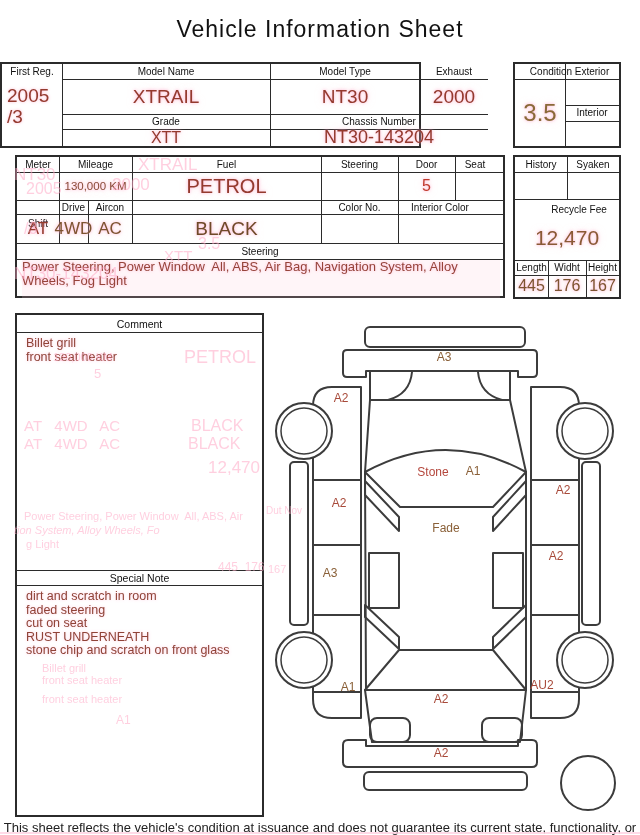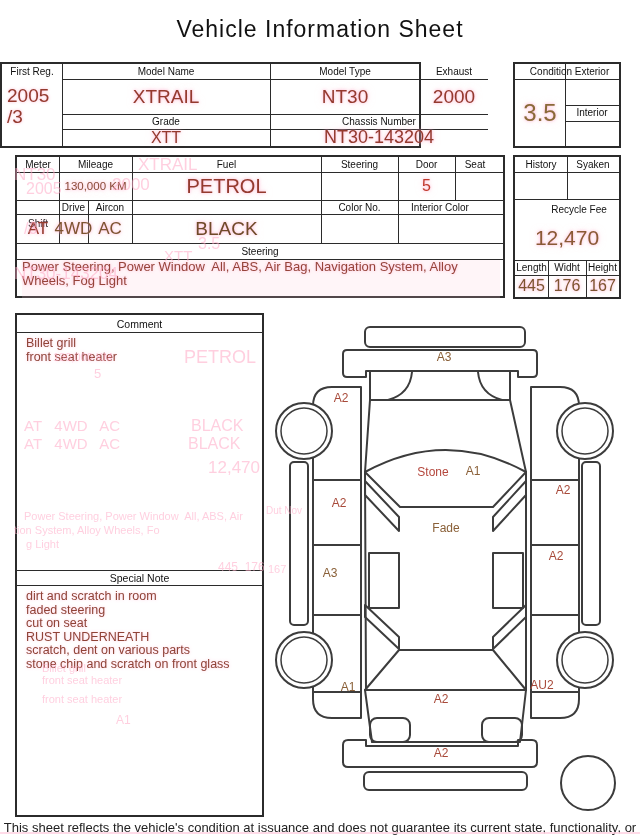--- a/index.html
+++ b/index.html
@@ -137,21 +137,20 @@
     <div class="notes" style="left:9px;top:22px;width:230px;">
         <div>Billet grill</div>
         <div>front seat heater</div>
       </div>
     <div class="hdr" style="left:0;top:256px;width:245px;font-size:10.5px;">Special Note</div>
     <div class="notes" style="left:9px;top:275px;width:232px;">
         <div>dirt and scratch in room</div>
         <div>faded steering</div>
         <div>cut on seat</div>
         <div>RUST UNDERNEATH</div>
-        <div>scratch, dent on various parts</div>
         <div>stone chip and scratch on front glass</div>
       </div>
   </div>
 
   <svg class="diagram" width="374" height="510" viewBox="0 0 374 510">
     <rect class="panel" x="99" y="17" width="160" height="20" rx="5"></rect>
     <path class="panel" d="M81,40 H267 Q271,40 271,44 V63 Q271,67 267,67 H252 V61 H100 V67 H81 Q77,67 77,63 V44 Q77,40 81,40 Z"></path>
     <path class="panel" d="M104,62 L104,90 L244,90 L244,62"></path>
     <path class="panel" d="M146,62 Q144,84 122,90"></path>
     <path class="panel" d="M212,62 Q214,84 236,90"></path>
@@ -221,21 +220,21 @@
       <span class="ghost" style="left: 14px; top: 264px; font-size: 17px;">NT30-143204</span>
       <span class="ghost" style="left: 53px; top: 351px; font-size: 11px;">130,000 KM</span>
       <span class="ghost" style="left: 94px; top: 366px; font-size: 13px;">5</span>
       <span class="ghost" style="left: 184px; top: 347px; font-size: 18px;">PETROL</span>
       <span class="ghost" style="left: 24px; top: 417px; font-size: 15px;">AT   4WD   AC</span>
       <span class="ghost" style="left: 24px; top: 435px; font-size: 15px;">AT   4WD   AC</span>
       <span class="ghost" style="left: 191px; top: 417px; font-size: 16px;">BLACK</span>
       <span class="ghost" style="left: 188px; top: 435px; font-size: 16px;">BLACK</span>
       <span class="ghost" style="left: 208px; top: 458px; font-size: 17px;">12,470</span>
       <span class="ghost" style="left: 24px; top: 510px; font-size: 11px;">Power Steering, Power Window  All, ABS, Air</span>
-      <span class="ghost" style="left: 14px; top: 524px; font-size: 11px;">tion System, Alloy Wheels, Fo</span>
+      <span class="ghost" style="left: 14px; top: 524px; font-size: 11px; font-style: italic;">tion System, Alloy Wheels, Fo</span>
       <span class="ghost" style="left: 26px; top: 538px; font-size: 11px;">g Light</span>
       <span class="ghost" style="left: 218px; top: 560px; font-size: 12px;">445  176</span>
       <span class="ghost" style="left: 42px; top: 662px; font-size: 11px;">Billet grill</span>
       <span class="ghost" style="left: 42px; top: 674px; font-size: 11px;">front seat heater</span>
       <span class="ghost" style="left: 42px; top: 693px; font-size: 11px;">front seat heater</span>
       <span class="ghost" style="left: 116px; top: 713px; font-size: 12px;">A1</span>
       <span class="ghost" style="left: 266px; top: 505px; font-size: 10px;">Dut Nov</span>
       <span class="ghost" style="left: 268px; top: 563px; font-size: 11px;">167</span>
     </div>
 

